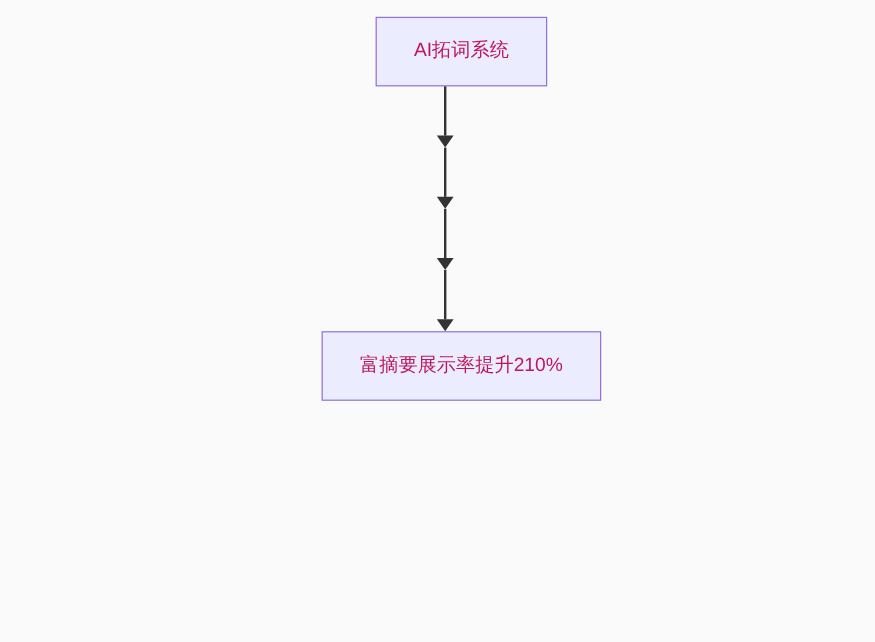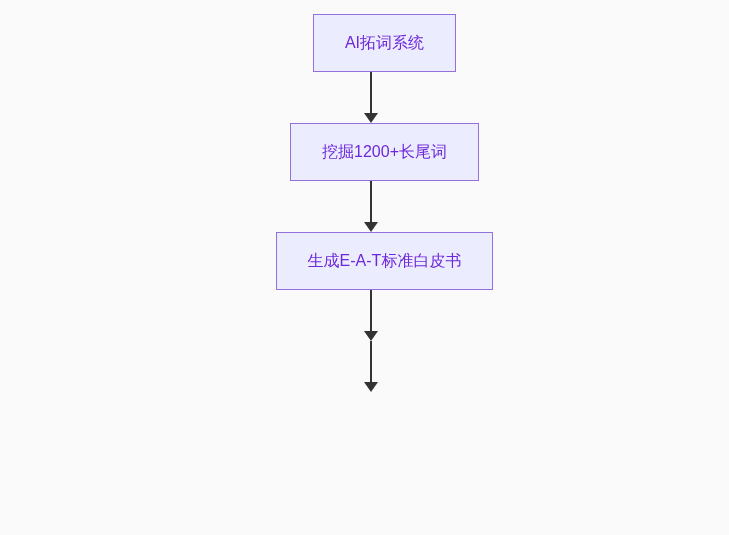--- a/index.html
+++ b/index.html
@@ -14,21 +14,21 @@
     display: flex;
     flex-direction: column;
     align-items: center;
     padding-top: 14px;
     position: relative;
     left: 6px; 
   }
   .node {
     background: #ECECFF;
     border: 1px solid #9370DB;
-    color: #6d28d9;
+    color: #be185d;
     font-size: 16px;
     line-height: 24px;
     padding: 16px 31px;
     white-space: nowrap;
     flex: 0 0 auto;
     margin-left: 28px;
   }
   .arrow {
     display: flex;
     flex-direction: column;
@@ -56,38 +56,35 @@
 
   <div class="node">
     <span>AI拓词系统</span>
   </div>
 
   <div class="arrow">
     <div class="shaft"></div>
     <div class="head"></div>
   </div>
 
-  <div class="node">
-    <span>挖掘1200+长尾词</span>
-  </div>
-
-  <div class="arrow">
-    <div class="shaft"></div>
-    <div class="head"></div>
-  </div>
-
-  <div class="node">
-    <span>生成E-A-T标准白皮书</span>
-  </div>
 
   <div class="arrow">
     <div class="shaft"></div>
     <div class="head"></div>
   </div>
 
 
   <div class="arrow">
     <div class="shaft"></div>
     <div class="head"></div>
   </div>
 
 
+  <div class="arrow">
+    <div class="shaft"></div>
+    <div class="head"></div>
+  </div>
+
+  <div class="node">
+    <span>富摘要展示率提升210%</span>
+  </div>
+
 </div>
 
 </body></html>

